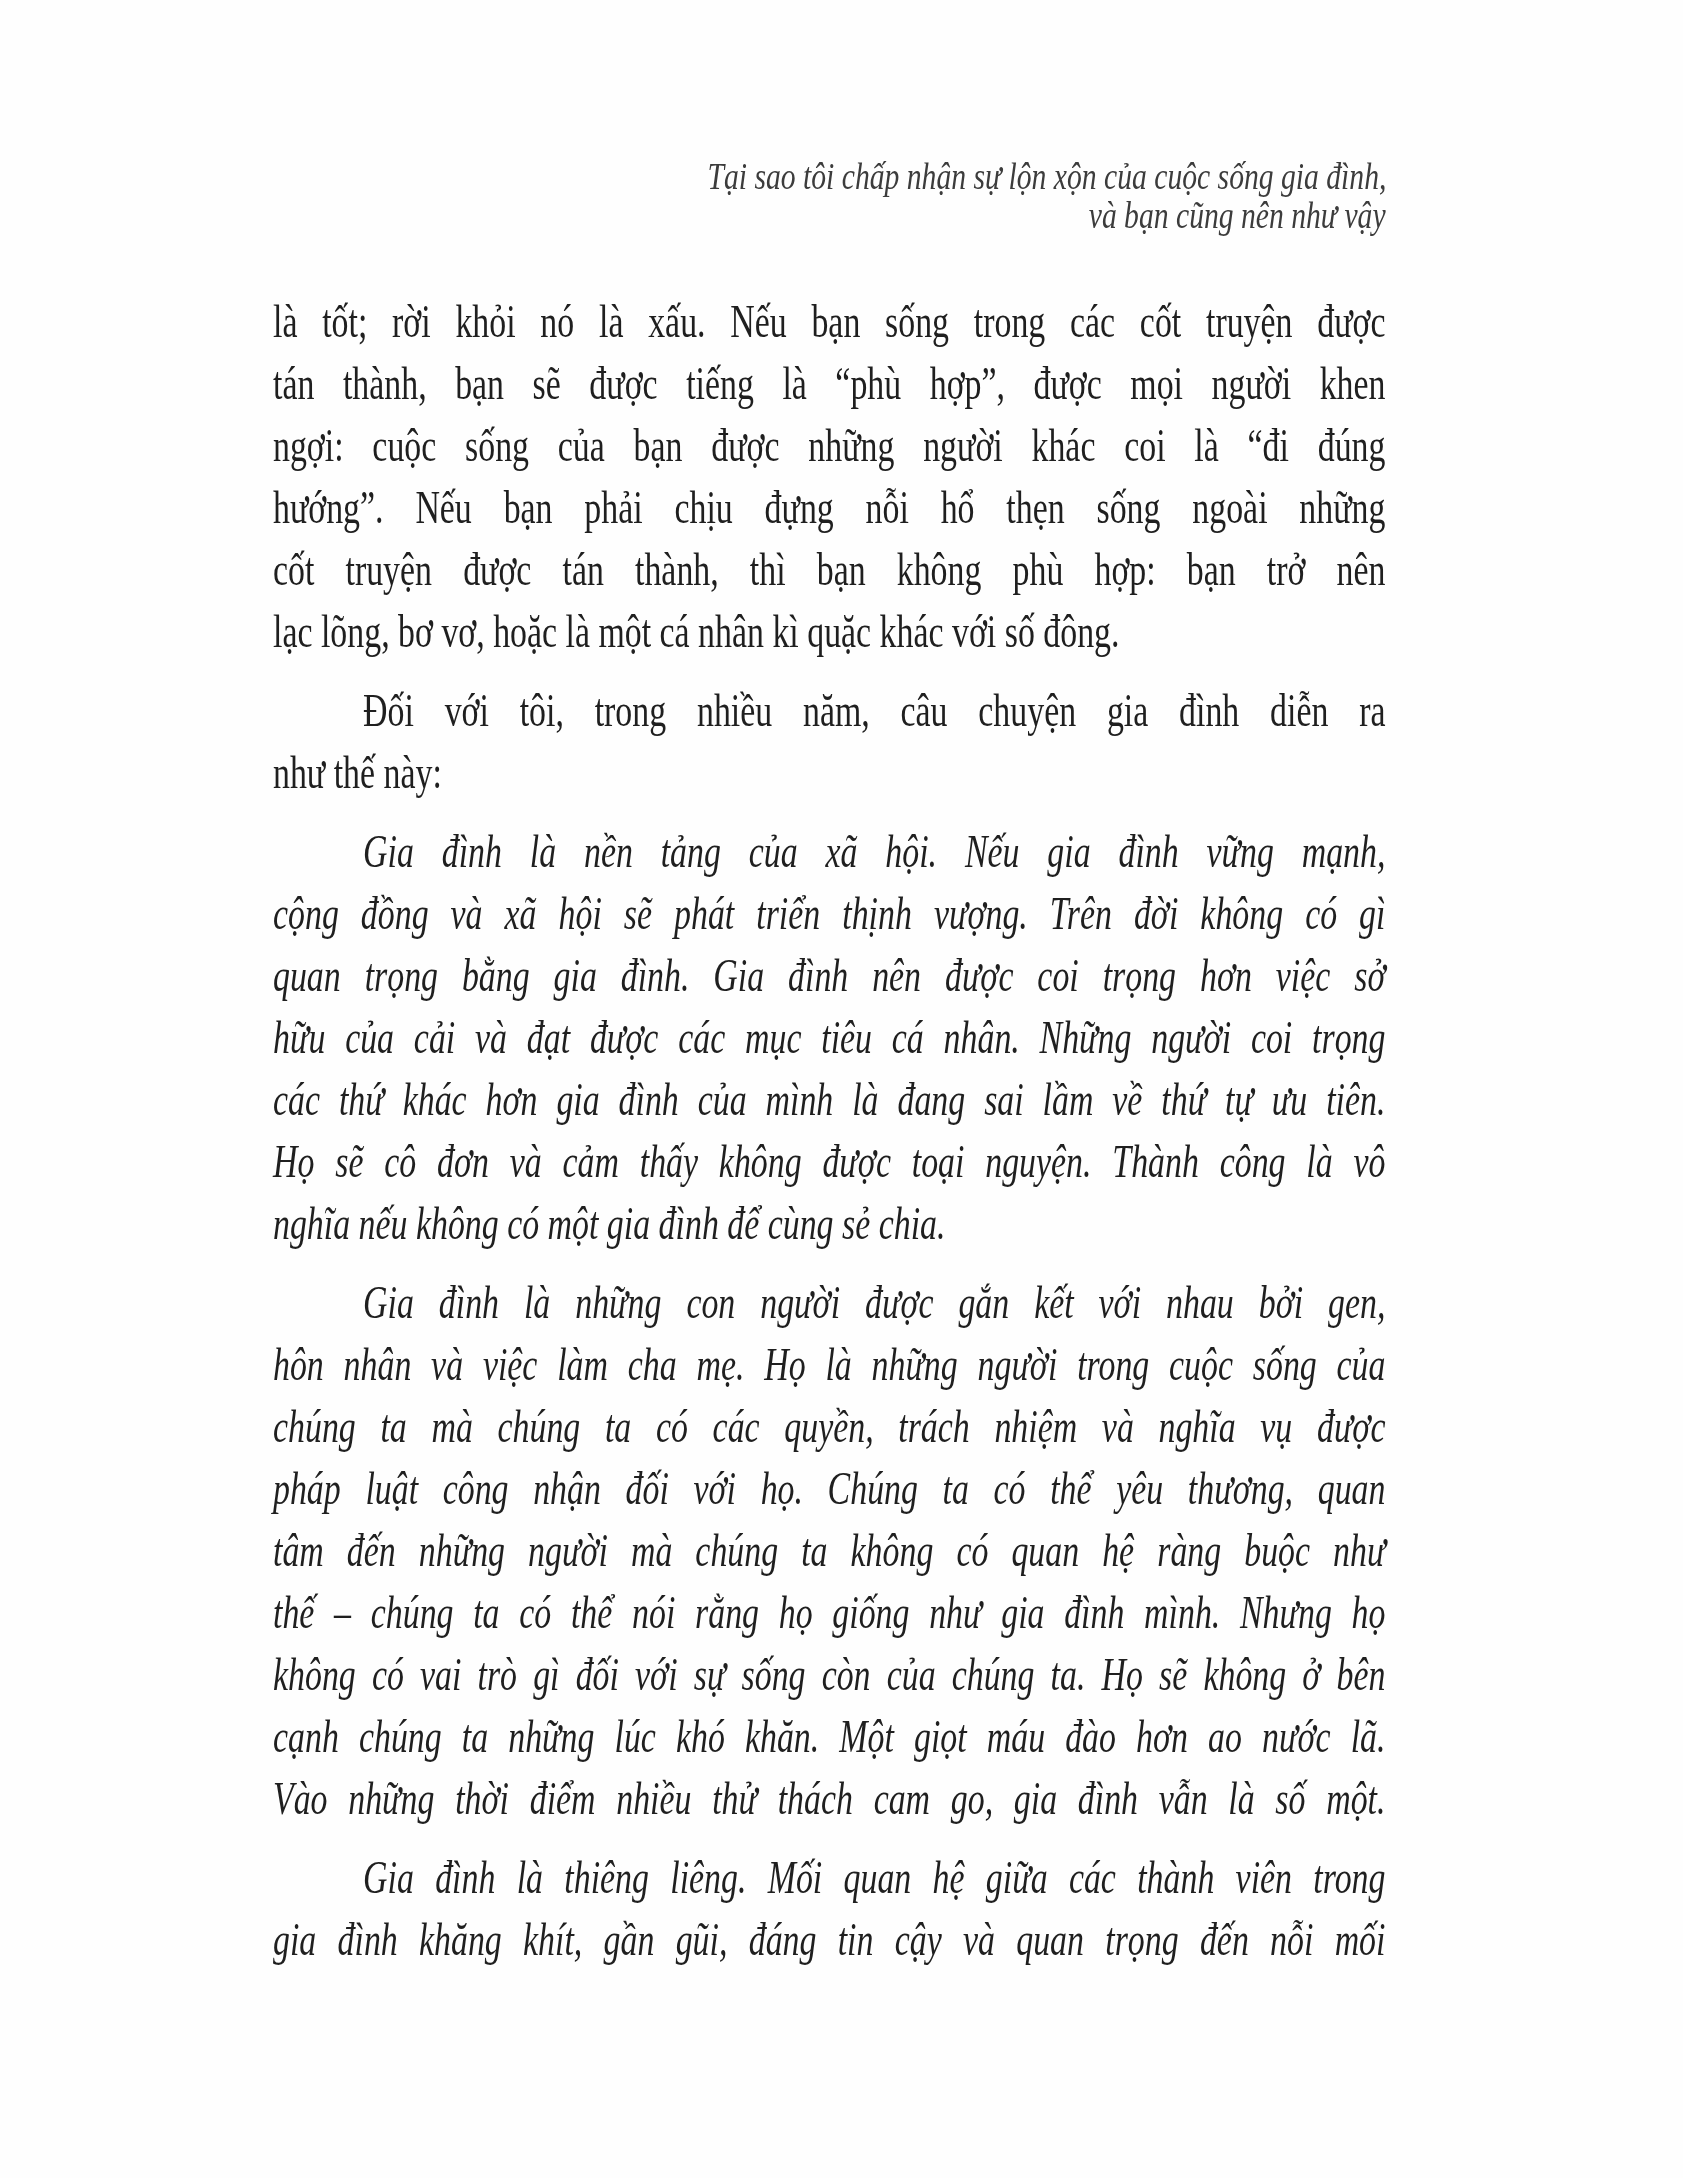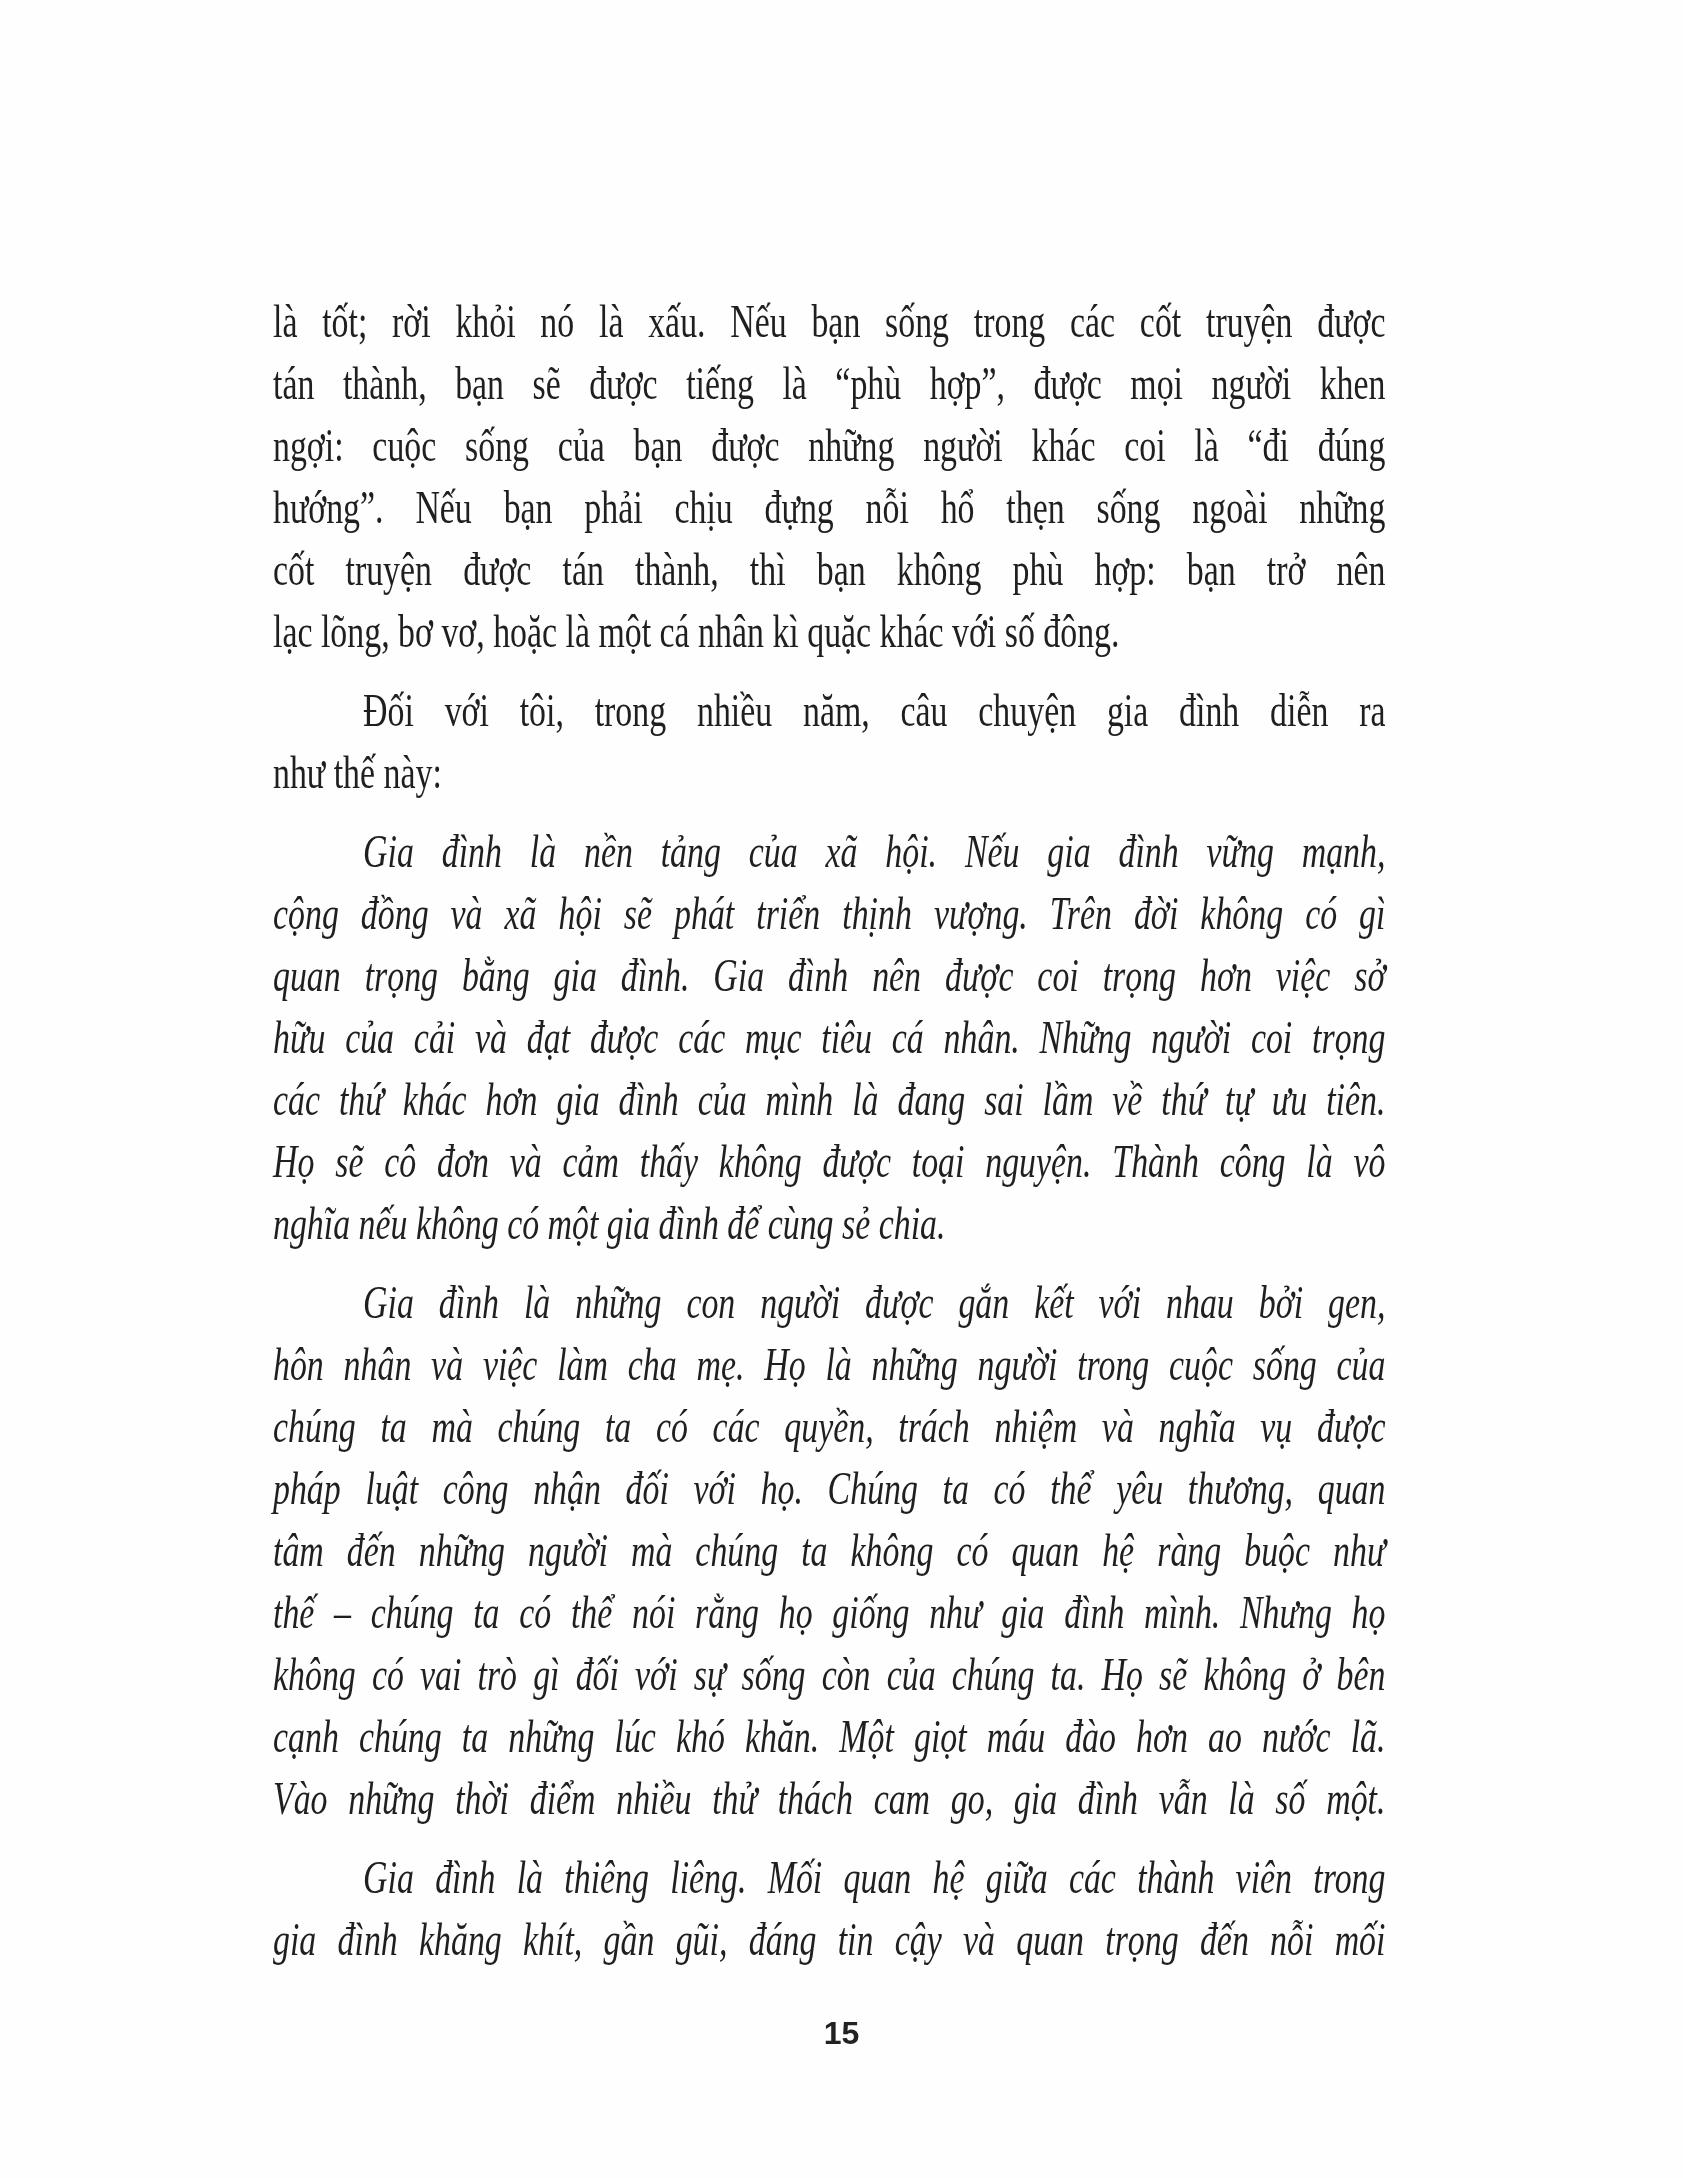--- a/index.html
+++ b/index.html
@@ -69,20 +69,24 @@
     font-size: 32px;
     line-height: 32px;
     color: #222222;
   }
 </style>
 </head>
 <body>
 
 <div class="page">
 
+  <div class="running-header">
+    <span class="hline"><span>Tại sao tôi chấp nhận sự lộn xộn của cuộc sống gia đình,</span></span>
+    <span class="hline"><span>và bạn cũng nên như vậy</span></span>
+  </div>
 
   <div class="body-text">
       <div class="para normal">
         <div class="line">là tốt; rời khỏi nó là xấu. Nếu bạn sống trong các cốt truyện được</div>
         <div class="line">tán thành, bạn sẽ được tiếng là “phù hợp”, được mọi người khen</div>
         <div class="line">ngợi: cuộc sống của bạn được những người khác coi là “đi đúng</div>
         <div class="line">hướng”. Nếu bạn phải chịu đựng nỗi hổ thẹn sống ngoài những</div>
         <div class="line">cốt truyện được tán thành, thì bạn không phù hợp: bạn trở nên</div>
         <div class="line lastline">lạc lõng, bơ vơ, hoặc là một cá nhân kì quặc khác với số đông.</div>
       </div>
@@ -109,16 +113,15 @@
         <div class="line">không có vai trò gì đối với sự sống còn của chúng ta. Họ sẽ không ở bên</div>
         <div class="line">cạnh chúng ta những lúc khó khăn. Một giọt máu đào hơn ao nước lã.</div>
         <div class="line">Vào những thời điểm nhiều thử thách cam go, gia đình vẫn là số một.</div>
       </div>
       <div class="para italic">
         <div class="line indent">Gia đình là thiêng liêng. Mối quan hệ giữa các thành viên trong</div>
         <div class="line">gia đình khăng khít, gần gũi, đáng tin cậy và quan trọng đến nỗi mối</div>
       </div>
     </div>
 
-  <div class="page-number">15</div>
 
 </div>
 
 
 </body></html>

